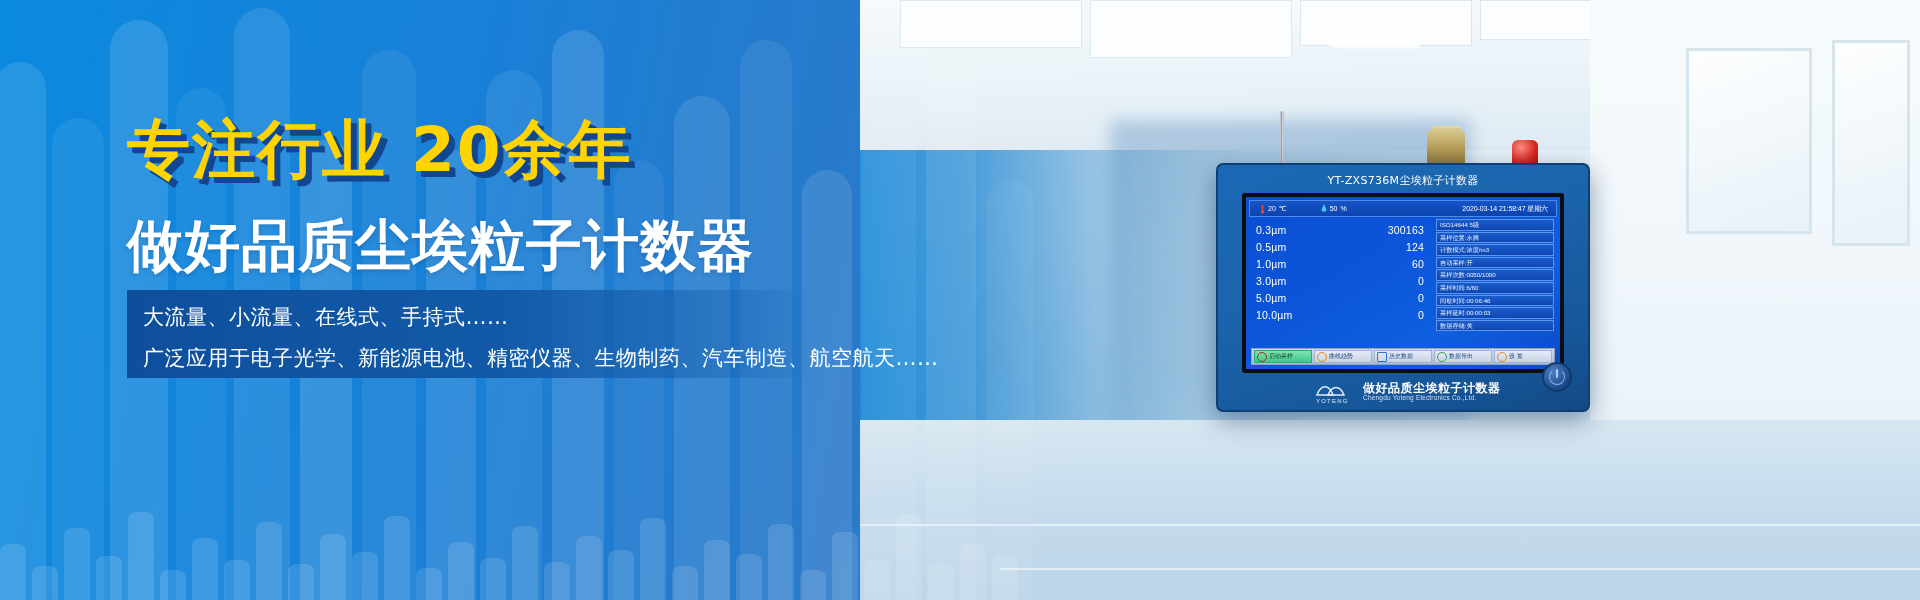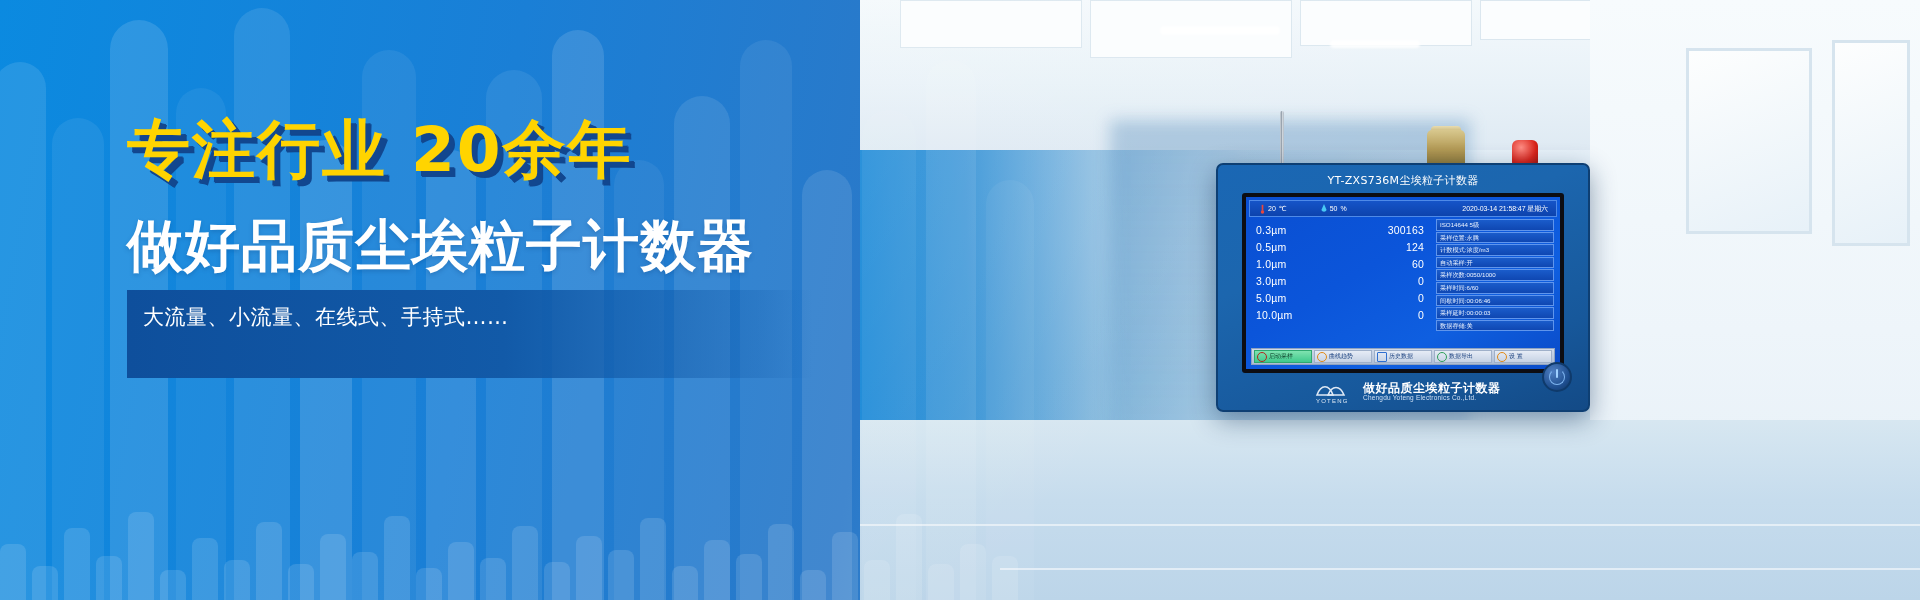--- a/index.html
+++ b/index.html
@@ -284,20 +284,21 @@
     <div class="bbar" style="left:992px;width:26px;height:44px;"></div>
   </div>
 
   <div class="h1wrap">
     <div class="h1">专注行业 20余年</div>
   </div>
   <div class="h2">做好品质尘埃粒子计数器</div>
 
   <div class="subband"></div>
   <div class="subline l1">大流量、小流量、在线式、手持式……</div>
+  <div class="subline l2">广泛应用于电子光学、新能源电池、精密仪器、生物制药、汽车制造、航空航天……</div>
 
   <div id="device">
     <div class="dev-antenna"></div>
     <div class="dev-knobtop"></div>
     <div class="dev-knob"></div>
     <div class="dev-lamp"></div>
 
     <div class="dev-body">
       <div class="dev-title">YT-ZXS736M尘埃粒子计数器</div>
 

